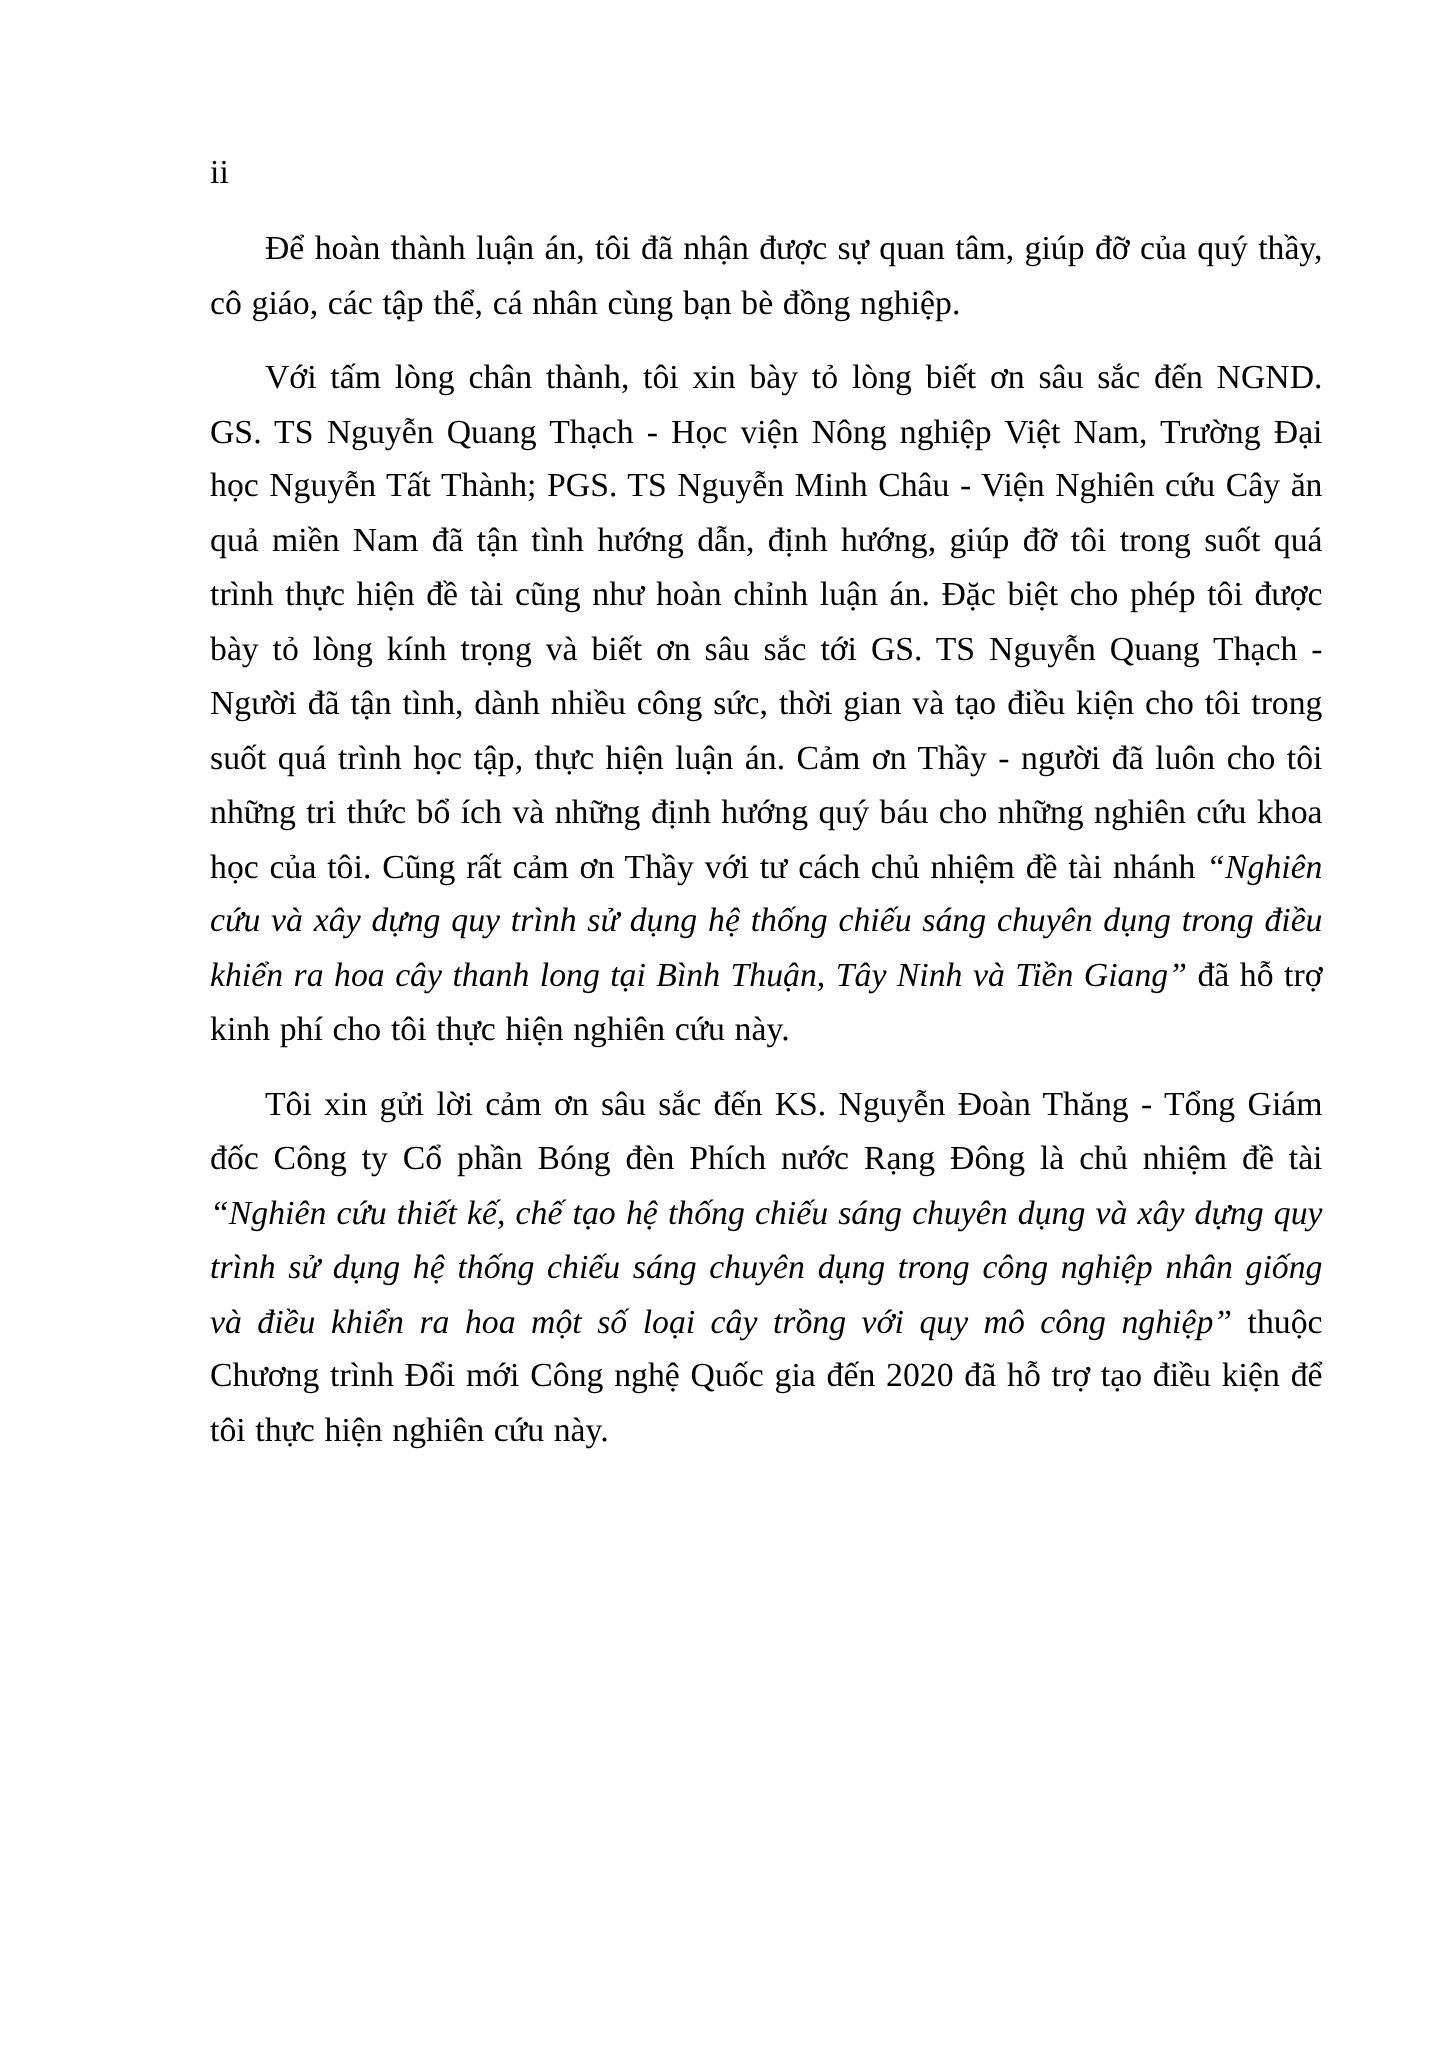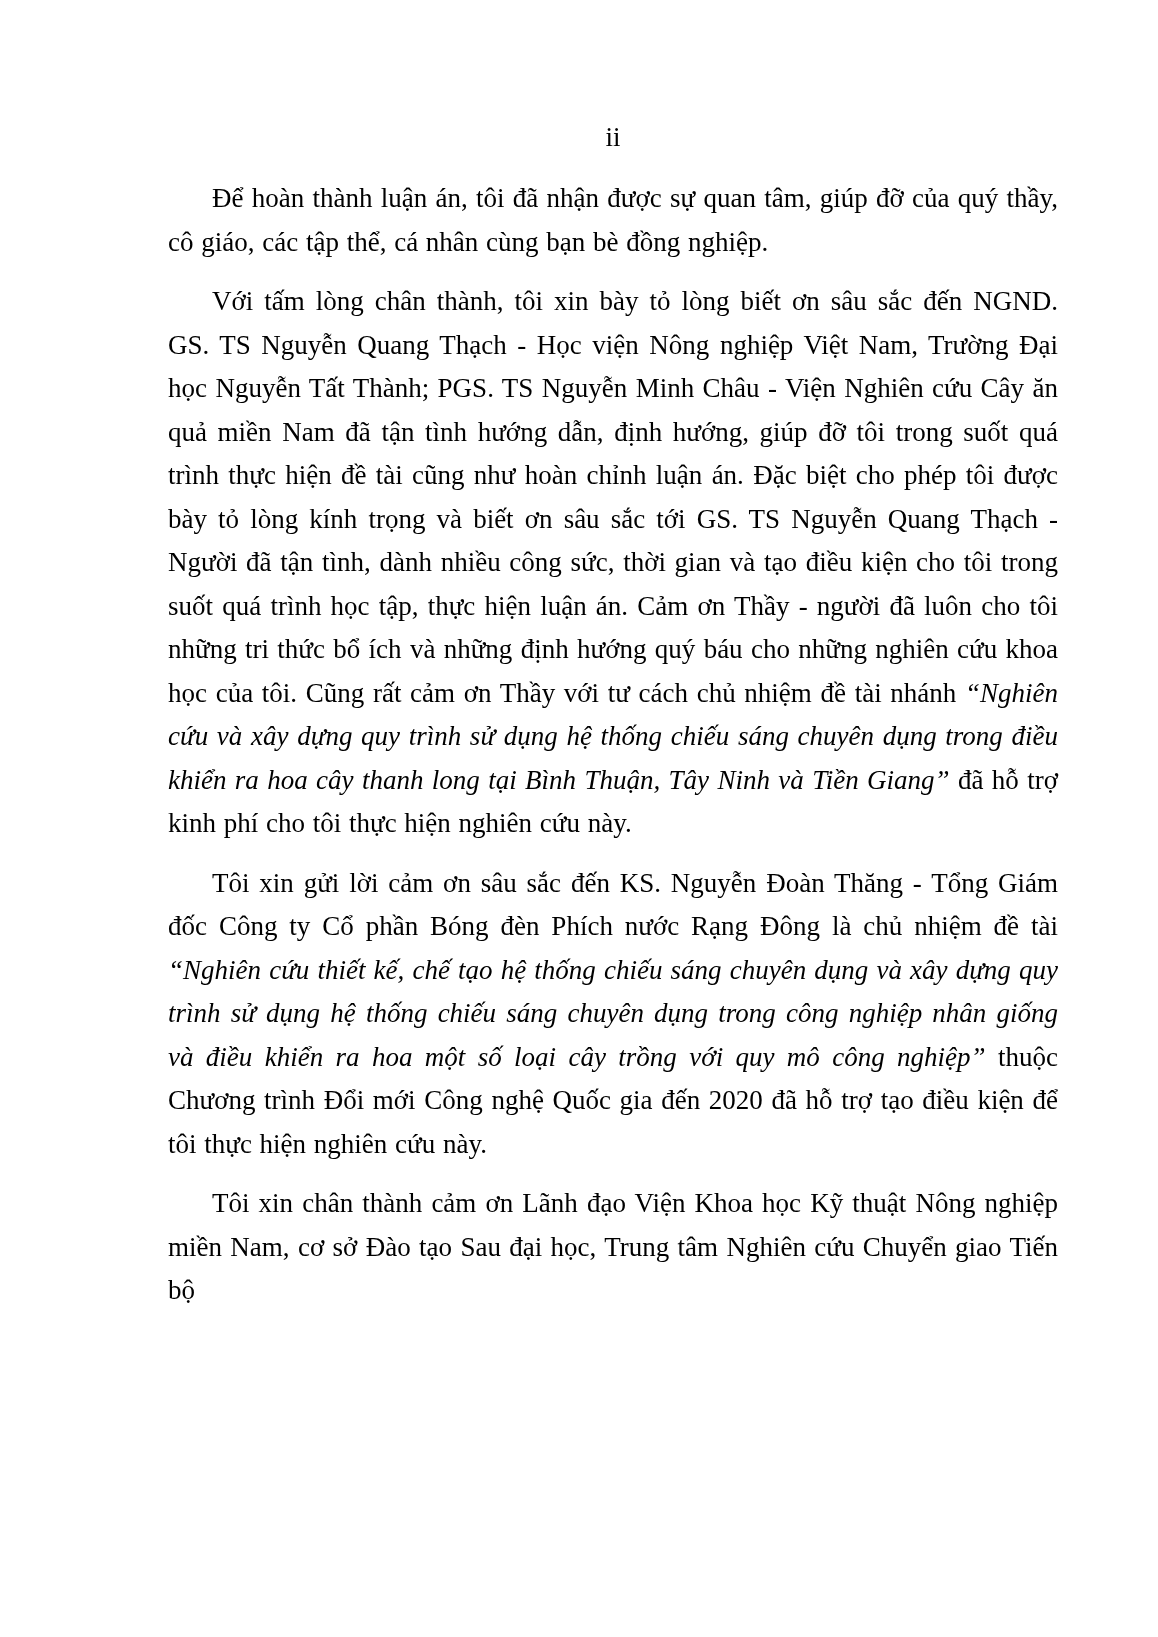--- a/index.html
+++ b/index.html
@@ -14,21 +14,21 @@
     box-sizing: border-box;
     padding: 116px 100px 0 168px;
     background: #ffffff;
     color: #000000;
     font-family: "Liberation Serif", "DejaVu Serif", serif;
     overflow: hidden;
   }
   .page-number {
     font-size: 27px;
     line-height: 43px;
-    text-align: center;
+    text-align: left;
   }
   .doc-title {
     font-size: 28px;
     line-height: 44px;
     font-weight: 700;
     text-align: center;
     margin: 30px 0 0 0;
   }
   .para {
     font-size: 27px;
@@ -53,15 +53,14 @@
   <div class="page-number">ii</div>
 
 
   <p class="para first"><span>Để hoàn thành luận án, tôi đã nhận được sự quan tâm, giúp đỡ của quý thầy, cô giáo, các tập thể, cá nhân cùng bạn bè đồng nghiệp.</span></p>
 
   <p class="para"><span>Với tấm lòng chân thành, tôi xin bày tỏ lòng biết ơn sâu sắc đến NGND. GS. TS Nguyễn Quang Thạch - Học viện Nông nghiệp Việt Nam, Trường Đại học Nguyễn Tất Thành; PGS. TS Nguyễn Minh Châu - Viện Nghiên cứu Cây ăn quả miền Nam đã tận tình hướng dẫn, định hướng, giúp đỡ tôi trong suốt quá trình thực hiện đề tài cũng như hoàn chỉnh luận án. Đặc biệt cho phép tôi được bày tỏ lòng kính trọng và biết ơn sâu sắc tới GS. TS Nguyễn Quang Thạch - Người đã tận tình, dành nhiều công sức, thời gian và tạo điều kiện cho tôi trong suốt quá trình học tập, thực hiện luận án. Cảm ơn Thầy - người đã luôn cho tôi những tri thức bổ ích và những định hướng quý báu cho những nghiên cứu khoa học của tôi. Cũng rất cảm ơn Thầy với tư cách chủ nhiệm đề tài nhánh </span><em class="quote">“Nghiên cứu và xây dựng quy trình sử dụng hệ thống chiếu sáng chuyên dụng trong điều khiển ra hoa cây thanh long tại Bình Thuận, Tây Ninh và Tiền Giang”</em><span> đã hỗ trợ kinh phí cho tôi thực hiện nghiên cứu này.</span></p>
 
   <p class="para"><span>Tôi xin gửi lời cảm ơn sâu sắc đến KS. Nguyễn Đoàn Thăng - Tổng Giám đốc Công ty Cổ phần Bóng đèn Phích nước Rạng Đông là chủ nhiệm đề tài </span><em class="quote">“Nghiên cứu thiết kế, chế tạo hệ thống chiếu sáng chuyên dụng và xây dựng quy trình sử dụng hệ thống chiếu sáng chuyên dụng trong công nghiệp nhân giống và điều khiển ra hoa một số loại cây trồng với quy mô công nghiệp”</em><span> thuộc Chương trình Đổi mới Công nghệ Quốc gia đến 2020 đã hỗ trợ tạo điều kiện để tôi thực hiện nghiên cứu này.</span></p>
 
 
-  <p class="para"><span>Tôi xin chân thành cảm ơn Lãnh đạo Viện Khoa học Kỹ thuật Nông nghiệp miền Nam, cơ sở Đào tạo Sau đại học, Trung tâm Nghiên cứu Chuyển giao Tiến bộ</span></p>
 
 </div>
 
 </body></html>

